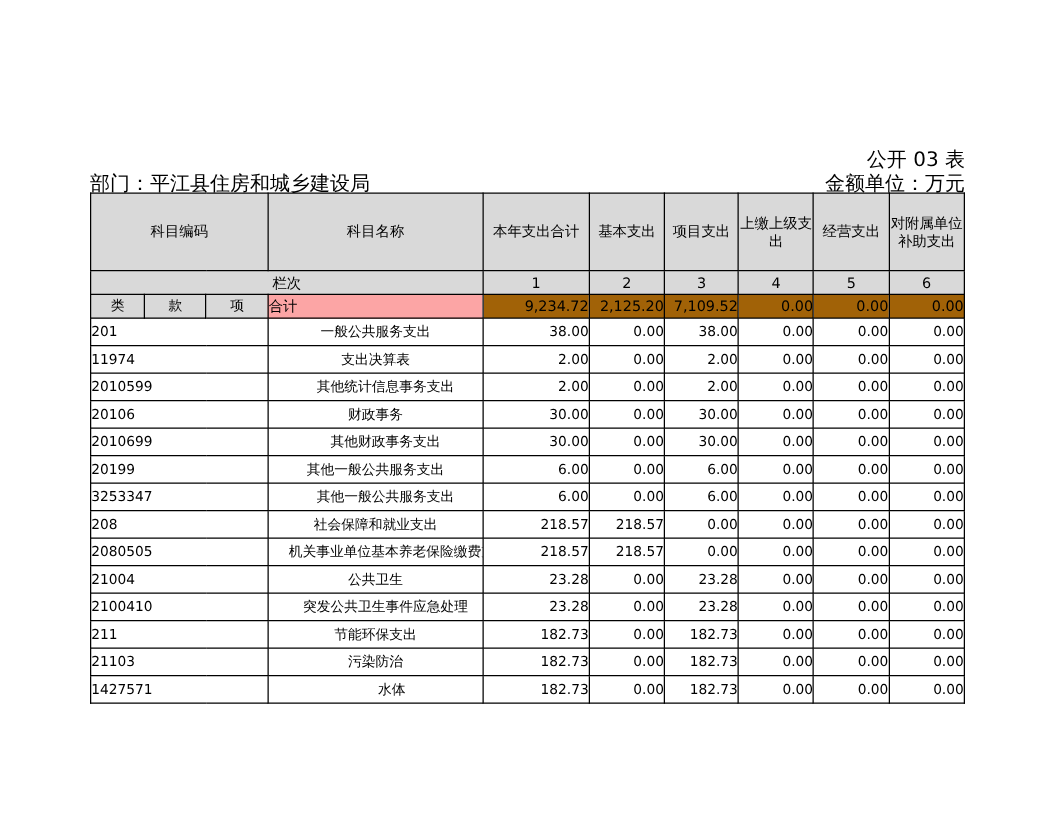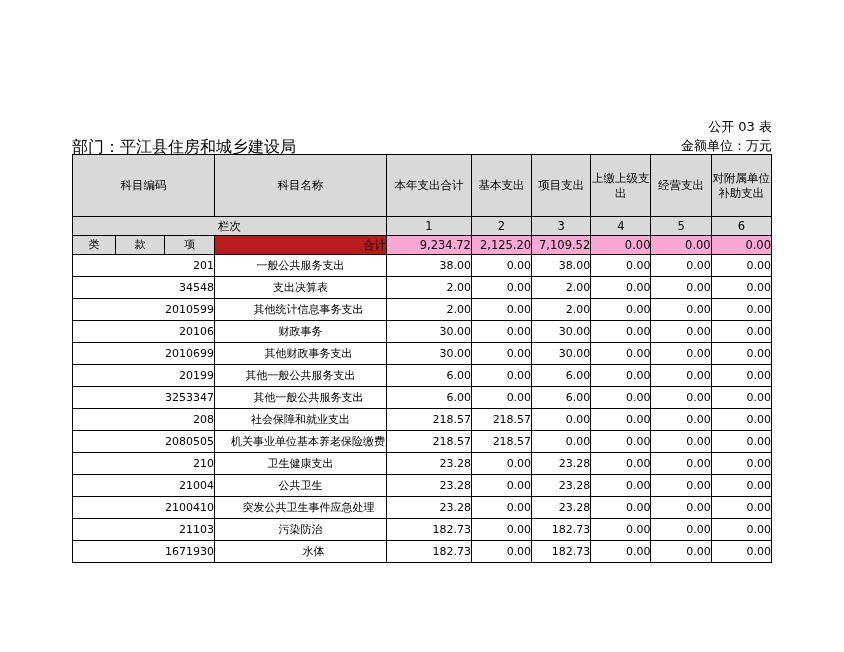--- a/index.html
+++ b/index.html
@@ -27,21 +27,21 @@
     width: 844px;
     text-align: center;
     font-size: 17px;
     font-weight: bold;
     letter-spacing: 1px;
   }
   .meta-right {
     position: absolute;
     right: 72px;
     text-align: right;
-    font-size: 13px;
+    font-size: 16px;
   }
   .meta-right.r1 { top: 118px; }
   .meta-right.r2 { top: 137px; }
   .meta-left {
     position: absolute;
     left: 72px;
     top: 137px;
     font-size: 16px;
   }
   .table-wrap {
@@ -65,49 +65,49 @@
   .hdr {
     background: #d9d9d9;
     text-align: center;
     font-size: 11.5px;
     line-height: 1.25;
   }
   .hdr-tall { height: 62px; }
   .row-lane { height: 19px; }
   .row-total { height: 19px; }
   td.code {
-    text-align: right;
+    text-align: left;
     padding-left: 3px;
     height: 21px;
     white-space: nowrap;
     overflow: hidden;
   }
   td.name {
     text-align: center;
     padding-left: 6px;
     height: 21px;
     white-space: nowrap;
     overflow: hidden;
   }
   td.num {
     text-align: right;
     padding-right: 4px;
     height: 21px;
     white-space: nowrap;
     overflow: hidden;
   }
   td.total-label {
-    text-align: right;
-    background: #b91c1c;
+    text-align: left;
+    background: #fca5a5;
     font-size: 11.5px;
   }
   td.total-num {
     text-align: right;
     padding-right: 4px;
-    background: #f9a8d4;
+    background: #a16207;
     font-weight: bold;
     font-size: 11.5px;
     white-space: nowrap;
     overflow: hidden;
   }
   .ind1 { padding-left: 16px !important; margin-left: 32px; }
   .ind2 { padding-left: 26px !important; }
   .small-hdr { font-size: 11px; }
 </style>
 </head>
@@ -172,21 +172,21 @@
             <td class="code" colspan="3">201</td>
             <td class="name">一般公共服务支出</td>
             <td class="num">38.00</td>
             <td class="num">0.00</td>
             <td class="num">38.00</td>
             <td class="num">0.00</td>
             <td class="num">0.00</td>
             <td class="num">0.00</td>
           </tr>
           <tr>
-            <td class="code" colspan="3">34548</td>
+            <td class="code" colspan="3">11974</td>
             <td class="name">支出决算表</td>
             <td class="num">2.00</td>
             <td class="num">0.00</td>
             <td class="num">2.00</td>
             <td class="num">0.00</td>
             <td class="num">0.00</td>
             <td class="num">0.00</td>
           </tr>
           <tr>
             <td class="code" colspan="3">2010599</td>
@@ -252,61 +252,61 @@
             <td class="code" colspan="3">2080505</td>
             <td class="name ind1">机关事业单位基本养老保险缴费支出</td>
             <td class="num">218.57</td>
             <td class="num">218.57</td>
             <td class="num">0.00</td>
             <td class="num">0.00</td>
             <td class="num">0.00</td>
             <td class="num">0.00</td>
           </tr>
           <tr>
-            <td class="code" colspan="3">210</td>
-            <td class="name">卫生健康支出</td>
-            <td class="num">23.28</td>
-            <td class="num">0.00</td>
-            <td class="num">23.28</td>
-            <td class="num">0.00</td>
-            <td class="num">0.00</td>
-            <td class="num">0.00</td>
-          </tr>
-          <tr>
             <td class="code" colspan="3">21004</td>
             <td class="name">公共卫生</td>
             <td class="num">23.28</td>
             <td class="num">0.00</td>
             <td class="num">23.28</td>
             <td class="num">0.00</td>
             <td class="num">0.00</td>
             <td class="num">0.00</td>
           </tr>
           <tr>
             <td class="code" colspan="3">2100410</td>
             <td class="name ind1">突发公共卫生事件应急处理</td>
             <td class="num">23.28</td>
             <td class="num">0.00</td>
             <td class="num">23.28</td>
             <td class="num">0.00</td>
             <td class="num">0.00</td>
             <td class="num">0.00</td>
           </tr>
           <tr>
+            <td class="code" colspan="3">211</td>
+            <td class="name">节能环保支出</td>
+            <td class="num">182.73</td>
+            <td class="num">0.00</td>
+            <td class="num">182.73</td>
+            <td class="num">0.00</td>
+            <td class="num">0.00</td>
+            <td class="num">0.00</td>
+          </tr>
+          <tr>
             <td class="code" colspan="3">21103</td>
             <td class="name">污染防治</td>
             <td class="num">182.73</td>
             <td class="num">0.00</td>
             <td class="num">182.73</td>
             <td class="num">0.00</td>
             <td class="num">0.00</td>
             <td class="num">0.00</td>
           </tr>
           <tr>
-            <td class="code" colspan="3">1671930</td>
+            <td class="code" colspan="3">1427571</td>
             <td class="name ind2">水体</td>
             <td class="num">182.73</td>
             <td class="num">0.00</td>
             <td class="num">182.73</td>
             <td class="num">0.00</td>
             <td class="num">0.00</td>
             <td class="num">0.00</td>
           </tr>
         </tbody>
     </table>

